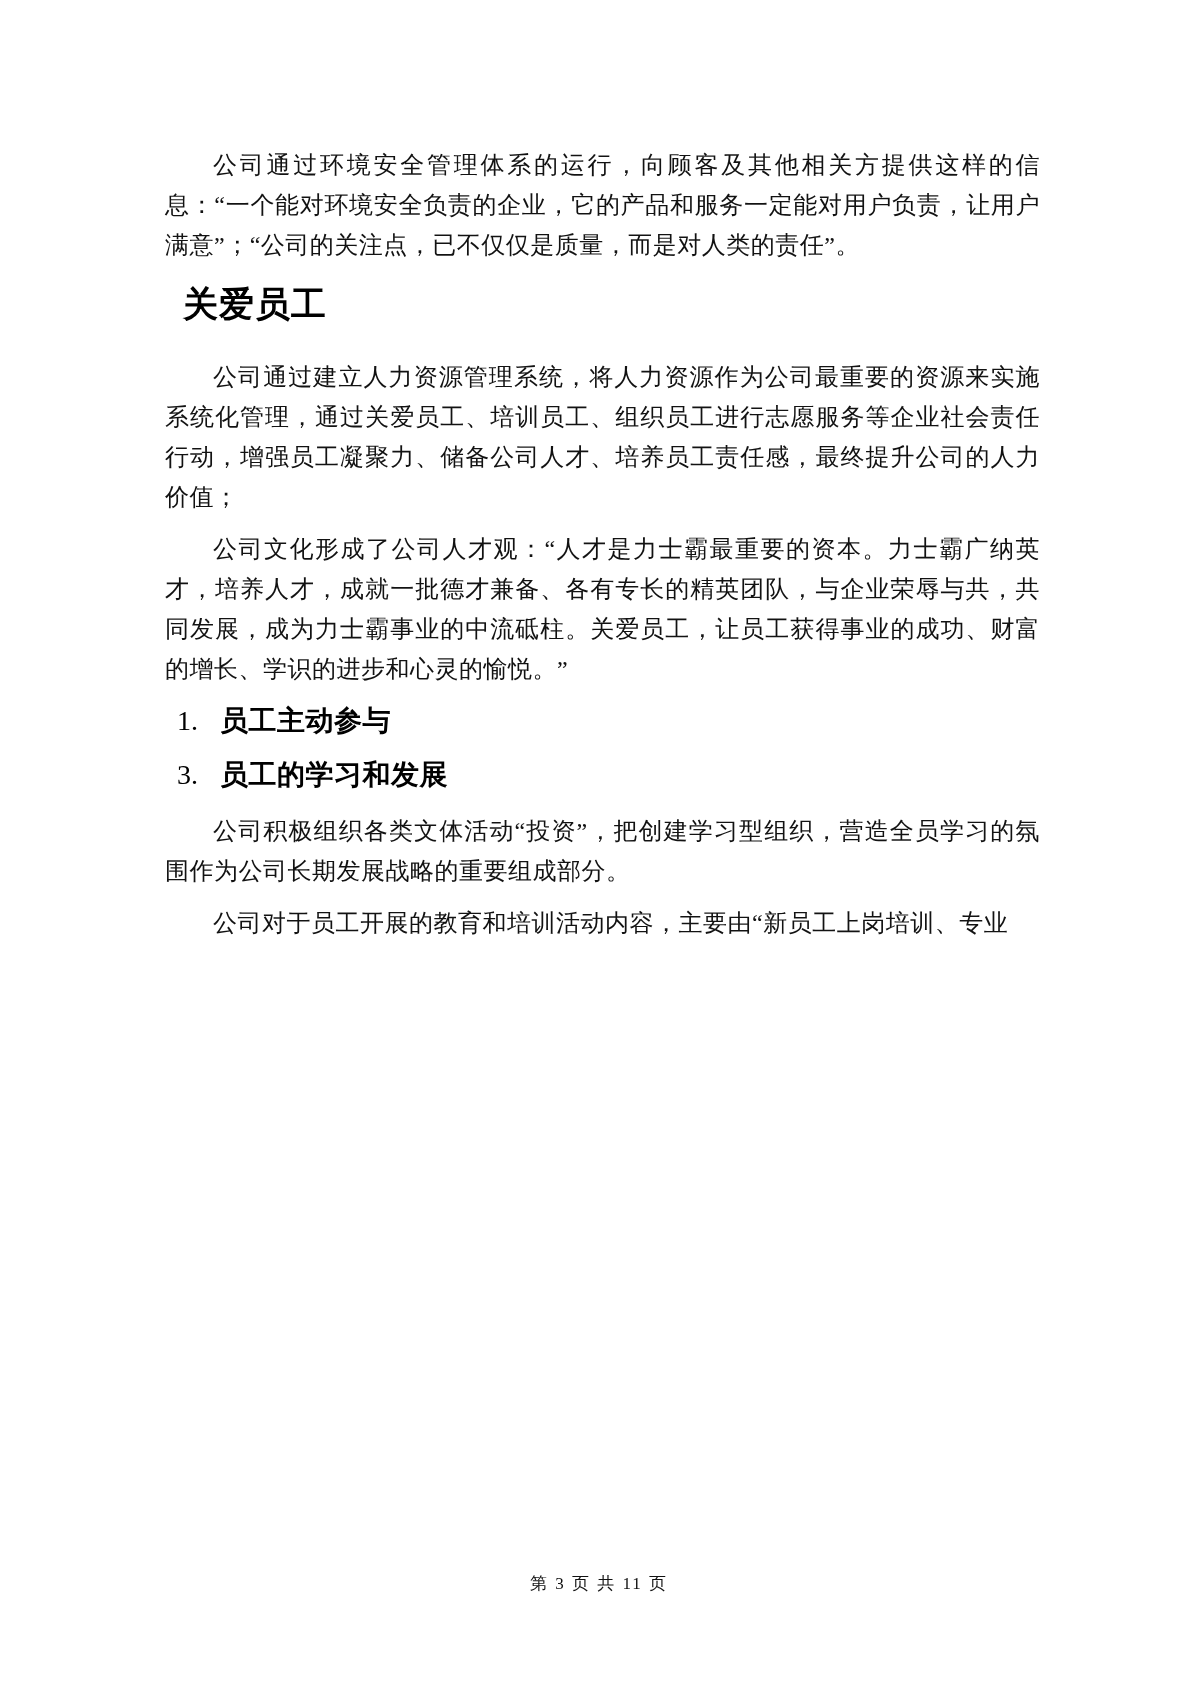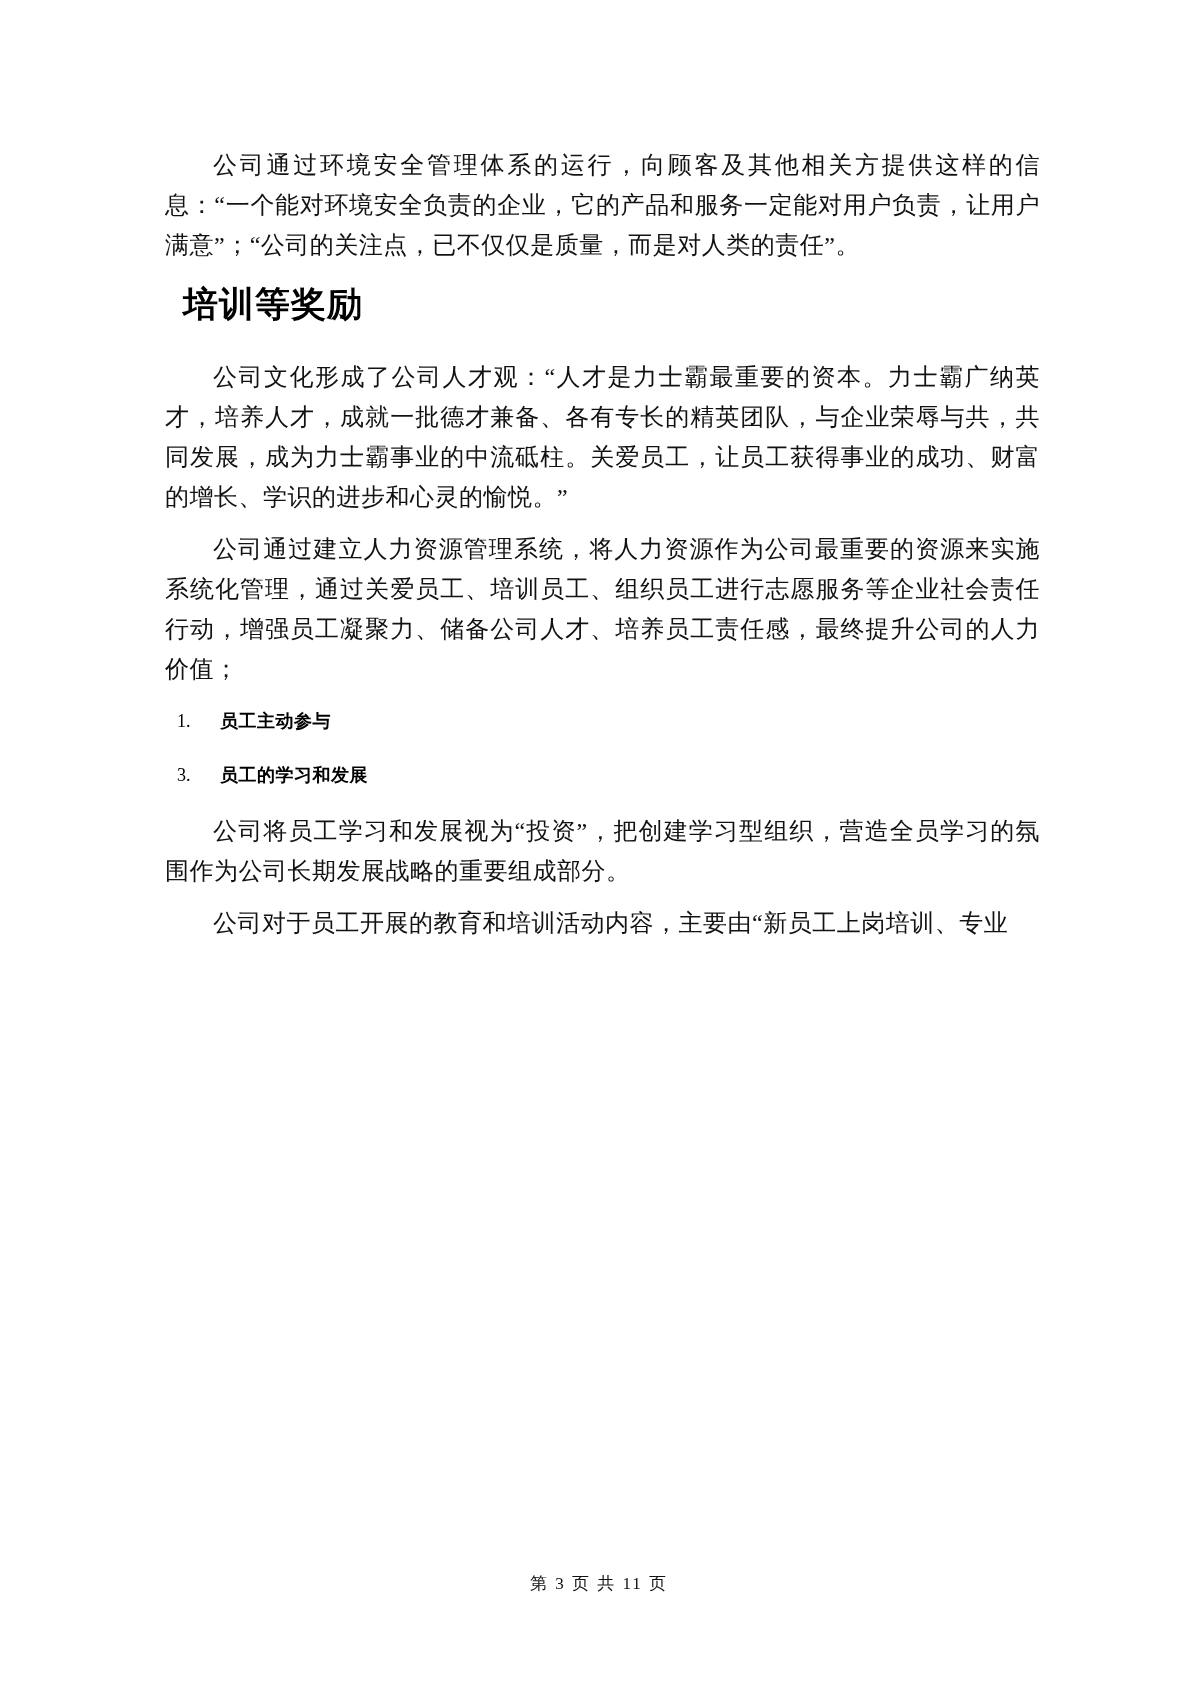--- a/index.html
+++ b/index.html
@@ -29,21 +29,21 @@
   .main-heading {
     font-family: "Liberation Sans", sans-serif;
     font-weight: 700;
     font-size: 35px;
     line-height: 46px;
     letter-spacing: 1px;
     margin: 16px 0 30px 18px;
     color: #000000;
   }
   .section-heading {
-    font-size: 18px;
+    font-size: 28px;
     line-height: 36px;
     margin: 14px 0 18px 12px;
     color: #000000;
   }
   .section-number {
     display: inline-block;
     min-width: 30px;
     margin-right: 13px;
     font-family: "Liberation Serif", serif;
     font-weight: 400;
@@ -64,36 +64,36 @@
     color: #121212;
   }
 </style>
 </head>
 <body>
 
 <div class="page">
 
   <p class="body-text">公司通过环境安全管理体系的运行，向顾客及其他相关方提供这样的信息：“一个能对环境安全负责的企业，它的产品和服务一定能对用户负责，让用户满意”；“公司的关注点，已不仅仅是质量，而是对人类的责任”。</p>
 
-  <h1 class="main-heading">培训等奖励</h1>
+  <h1 class="main-heading">关爱员工</h1>
+
+  <p class="body-text">公司通过建立人力资源管理系统，将人力资源作为公司最重要的资源来实施系统化管理，通过关爱员工、培训员工、组织员工进行志愿服务等企业社会责任行动，增强员工凝聚力、储备公司人才、培养员工责任感，最终提升公司的人力价值；</p>
 
   <p class="body-text">公司文化形成了公司人才观：“人才是力士霸最重要的资本。力士霸广纳英才，培养人才，成就一批德才兼备、各有专长的精英团队，与企业荣辱与共，共同发展，成为力士霸事业的中流砥柱。关爱员工，让员工获得事业的成功、财富的增长、学识的进步和心灵的愉悦。”</p>
-
-  <p class="body-text">公司通过建立人力资源管理系统，将人力资源作为公司最重要的资源来实施系统化管理，通过关爱员工、培训员工、组织员工进行志愿服务等企业社会责任行动，增强员工凝聚力、储备公司人才、培养员工责任感，最终提升公司的人力价值；</p>
 
   <h2 class="section-heading">
     <span class="section-number">1.</span><span class="section-title">员工主动参与</span>
   </h2>
 
 
 
 
   <h2 class="section-heading">
     <span class="section-number">3.</span><span class="section-title">员工的学习和发展</span>
   </h2>
 
-  <p class="body-text">公司将员工学习和发展视为“投资”，把创建学习型组织，营造全员学习的氛围作为公司长期发展战略的重要组成部分。</p>
+  <p class="body-text">公司积极组织各类文体活动“投资”，把创建学习型组织，营造全员学习的氛围作为公司长期发展战略的重要组成部分。</p>
 
   <p class="body-text">公司对于员工开展的教育和培训活动内容，主要由“新员工上岗培训、专业</p>
 
   <div class="footer">第 3 页 共 11 页</div>
 
 </div>
 
 </body></html>

